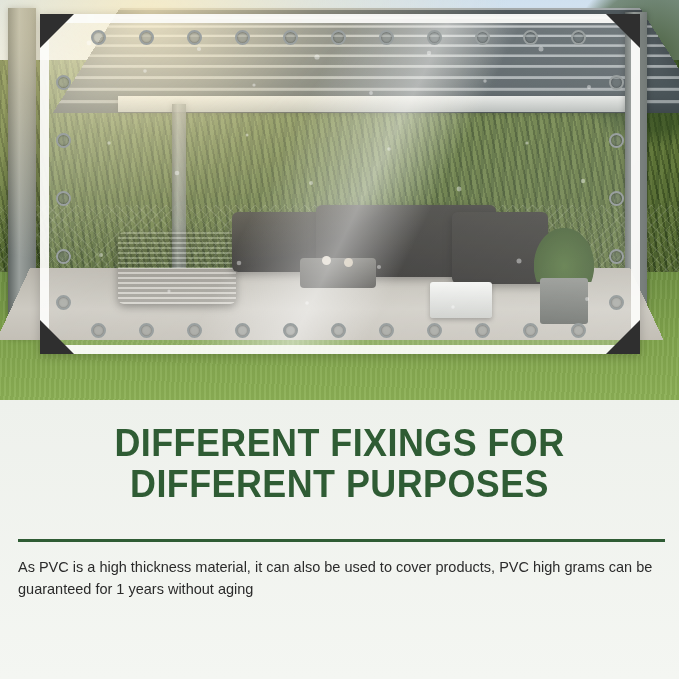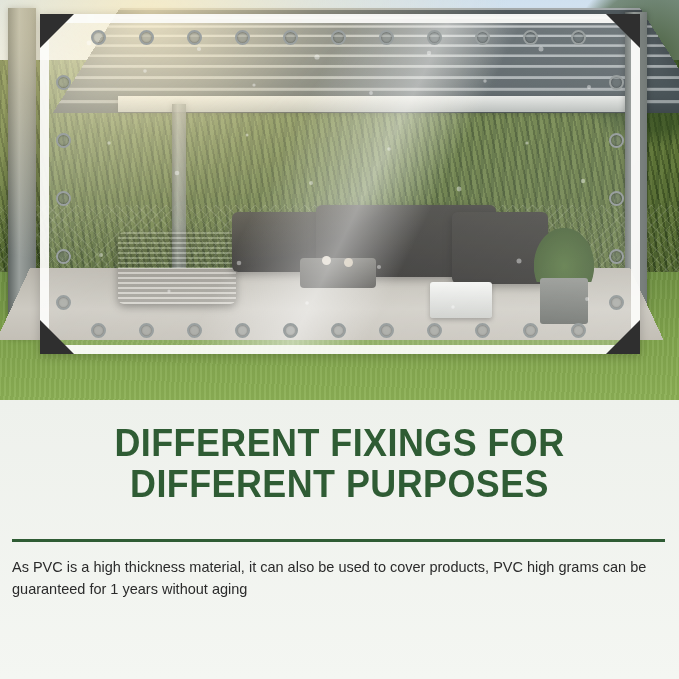--- a/index.html
+++ b/index.html
@@ -214,21 +214,21 @@
     padding: 22px 24px 0 24px;
     font-family: "Liberation Sans", sans-serif;
     font-stretch: condensed;
     transform: scaleX(0.92);
   }
   .headline .l2 { display: block; }
 
   .cols {
     display: flex;
     gap: 42px;
-    padding: 34px 14px 0 12px;
+    padding: 34px 14px 0 18px;
     align-items: center;
   }
   .col {
     flex: 1;
     border-top: 3px solid #2f5c34;
     padding-top: 14px;
     color: #2b2b2b;
     font-size: 14.5px;
     line-height: 1.55;
   }

